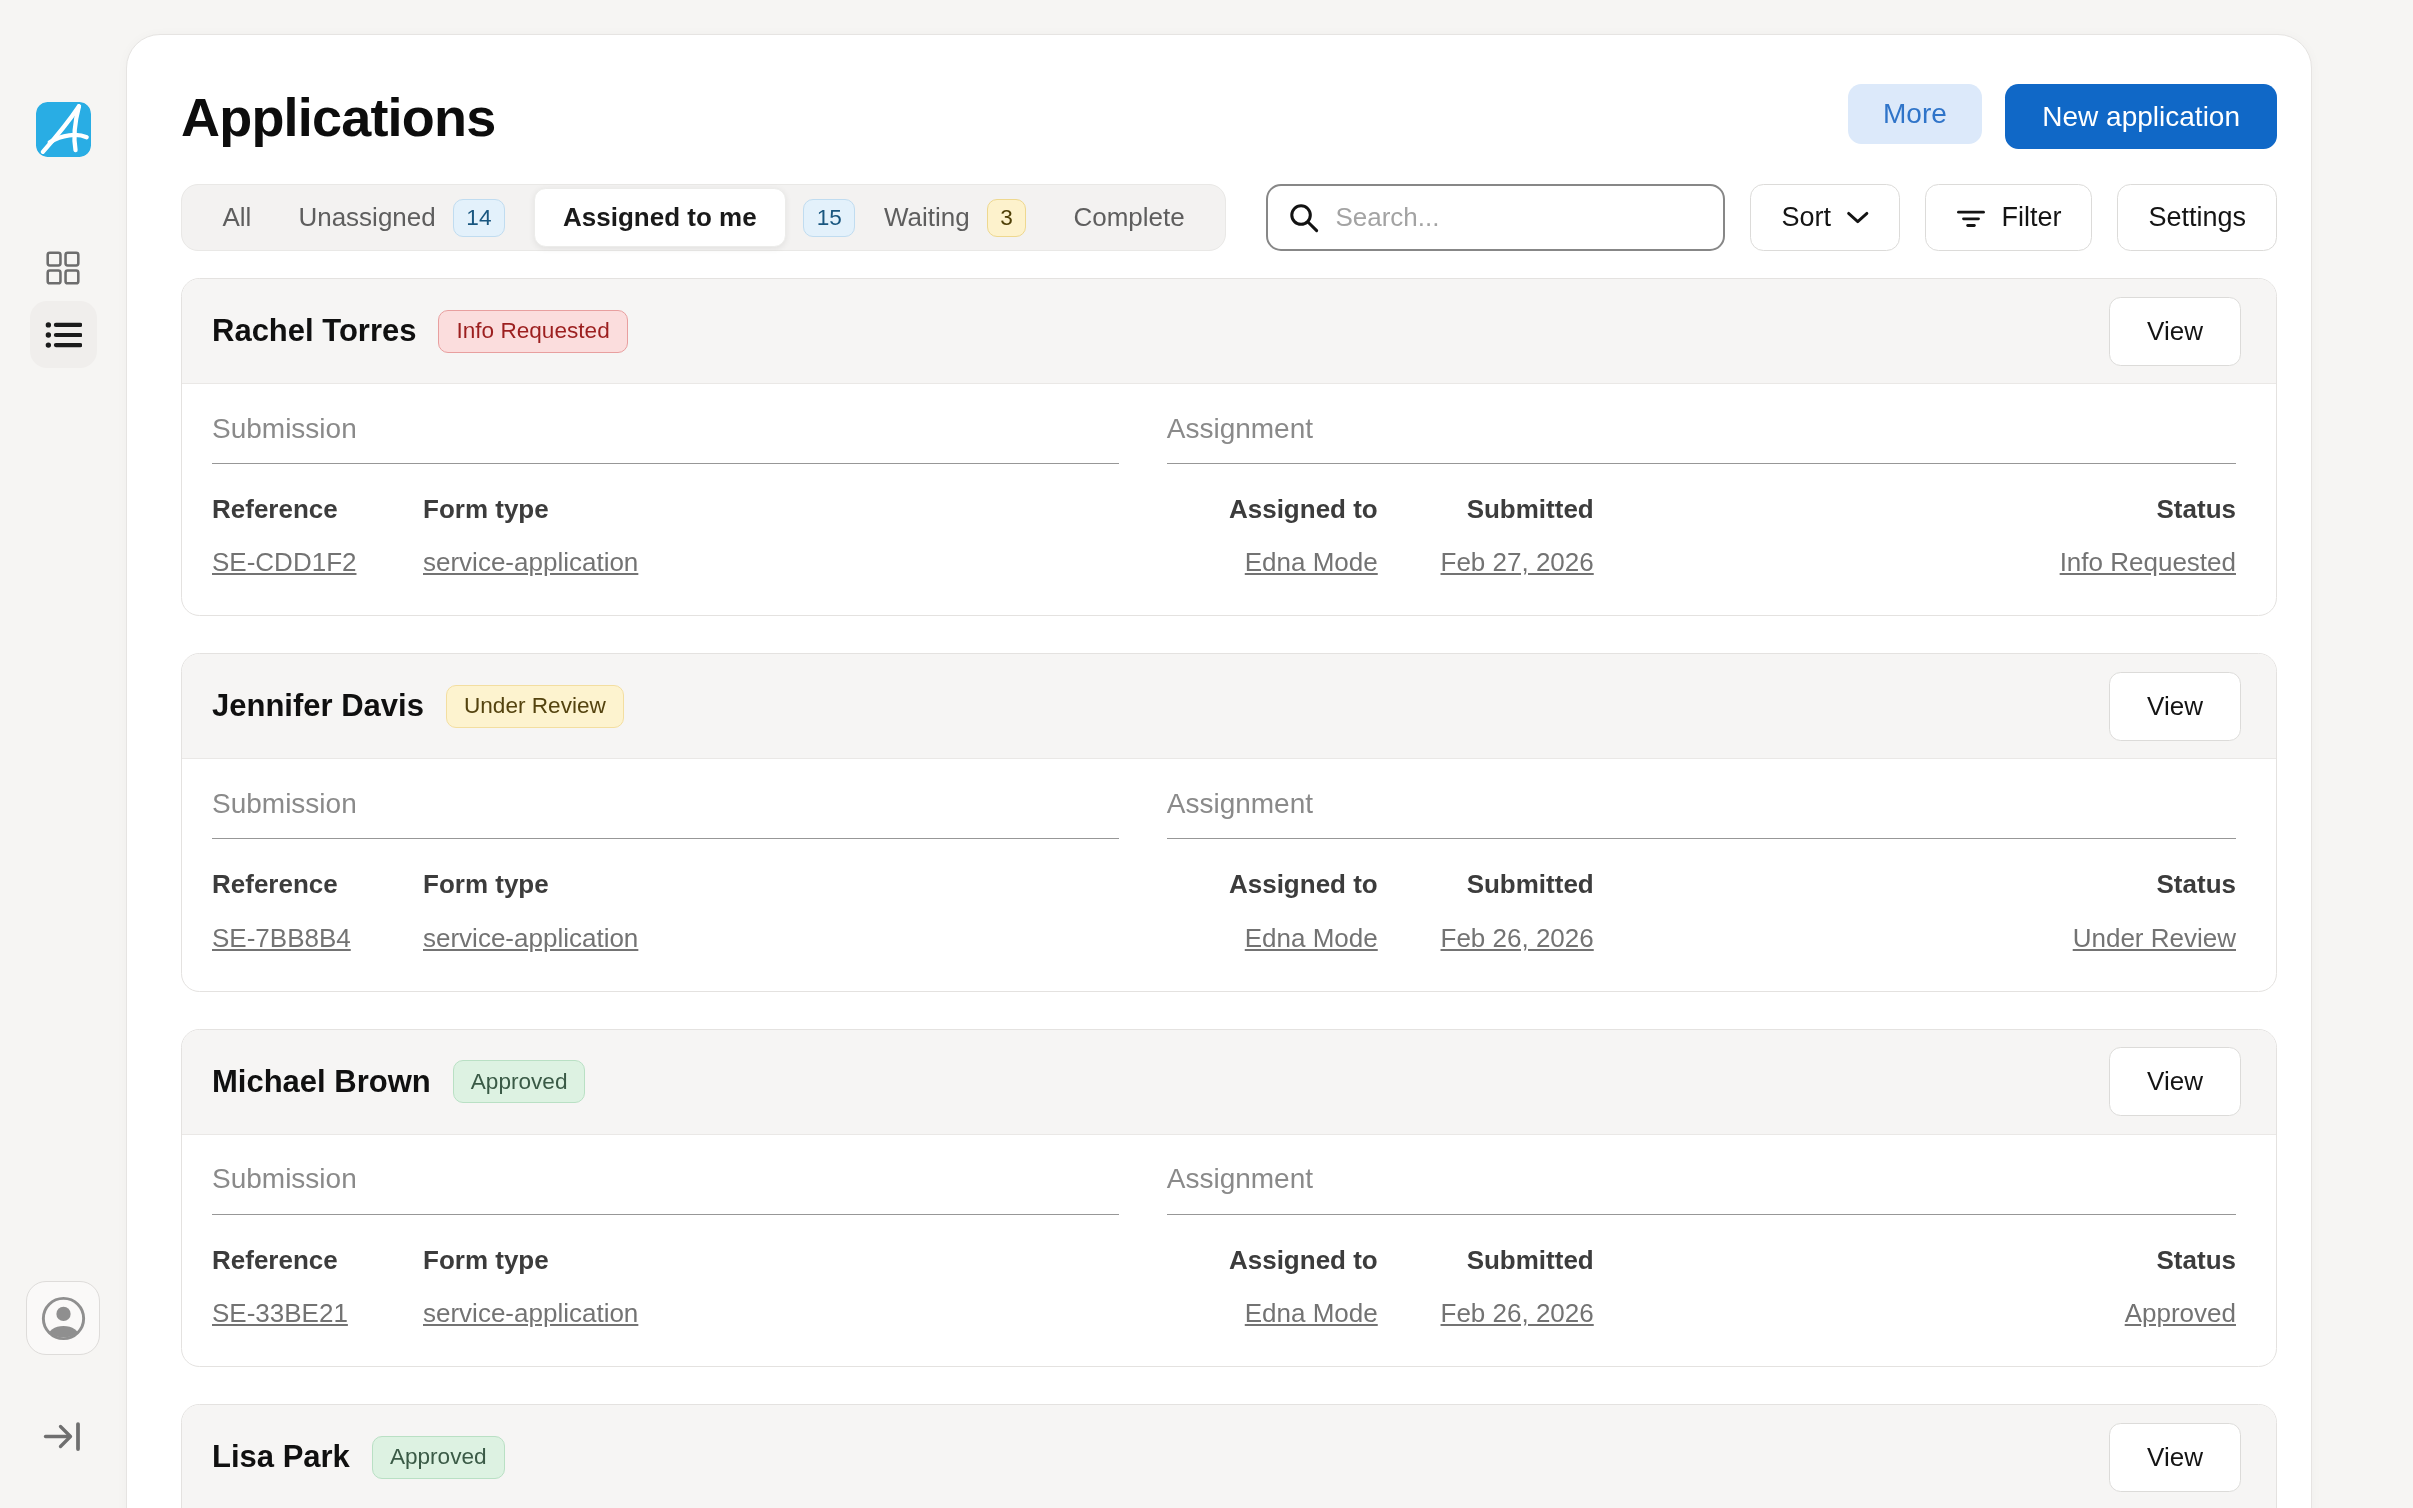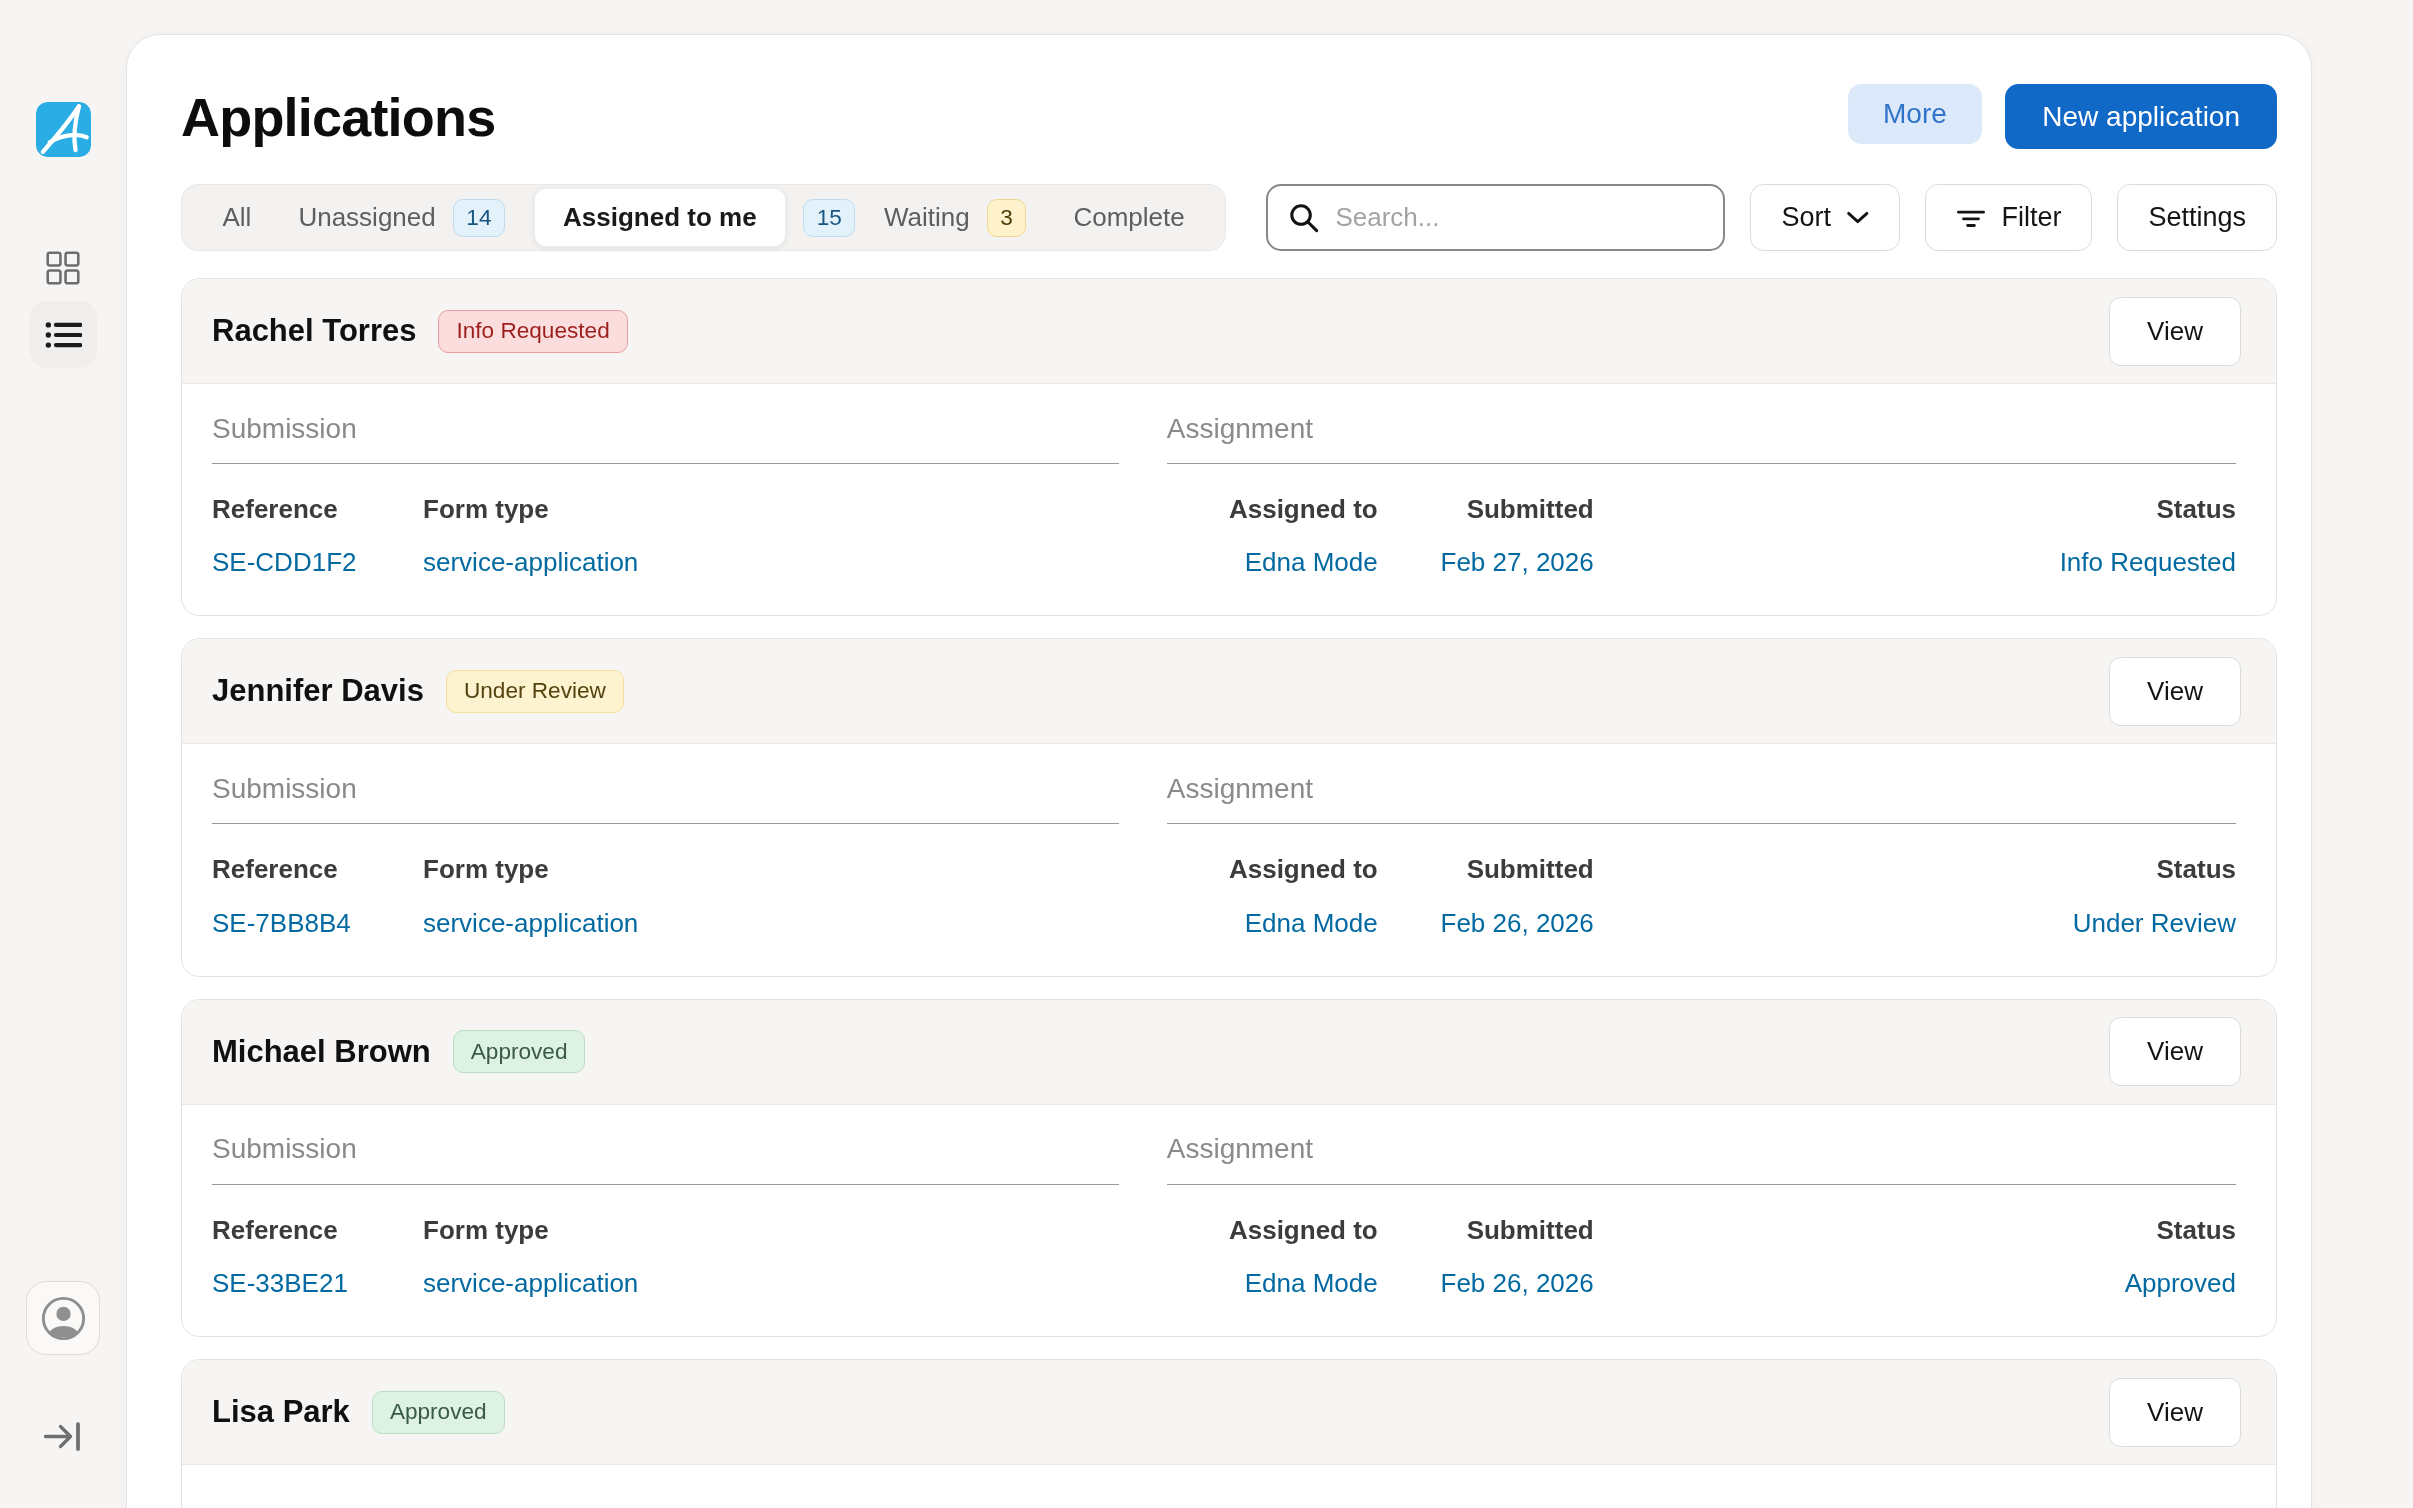--- a/index.html
+++ b/index.html
@@ -103,21 +103,21 @@
   .btn-ghost {
     height:67px; padding:0 30px; background:#fff;
     border:1.7px solid #dcdbd9; border-radius:13.4px;
     font-size:27px; font-family:inherit; color:#141414; cursor:pointer;
     display:flex; align-items:center; gap:15px;
   }
 
   
   .card {
     border:1.7px solid #e4e2e0; border-radius:18.4px; overflow:hidden;
-    margin-bottom:22px; background:#fff;
+    margin-bottom:37px; background:#fff;
   }
   .card-header {
     height:105px; background:#f6f5f4; border-bottom:1.7px solid #eae8e6;
     display:flex; align-items:center; padding:0 35px 0 30px; gap:22px;
   }
   .card-name { font-size:31px; font-weight:700; color:#101010; }
   .status-badge { font-size:22.6px; padding:7.5px 17px; border-radius:10px; border:1.7px solid; }
   .st-red {
     background:var(--status-red-bg,#fbdddd); border-color:var(--status-red-border,#e89f9f);
     color:var(--status-red-text,#9c1f1f);
@@ -139,21 +139,21 @@
   .card-body { display:flex; gap:48px; padding:28.5px 40px 37px 30px; }
   .section.submission { width:44.8%; flex:none; }
   .section.assignment { flex:1; }
   .section-label {
     font-size:28px; color:#8a8a8a; padding-bottom:18.4px; border-bottom:1.7px solid #979797;
   }
   .cols { display:grid; }
   .submission .cols { grid-template-columns:211px 1fr; }
   .assignment .cols { grid-template-columns:211px 216px 1fr;text-align:right; }
   .col-h { margin-top:30px; font-size:26px; font-weight:700; color:#3c3c3c; }
-  .col-v { margin-top:22.6px; font-size:26px; color:#0369a1; }
+  .col-v { margin-top:22.6px; font-size:26px; color:#737373;text-decoration:underline; }
 
   svg { display:block; }
 </style>
 </head>
 <body>
 
 <aside class="sidebar">
   <span>
     <svg class="logo" viewBox="0 0 64 64">
       <rect width="64" height="64" rx="13" fill="var(--logo-blue,#29ade4)"></rect>

